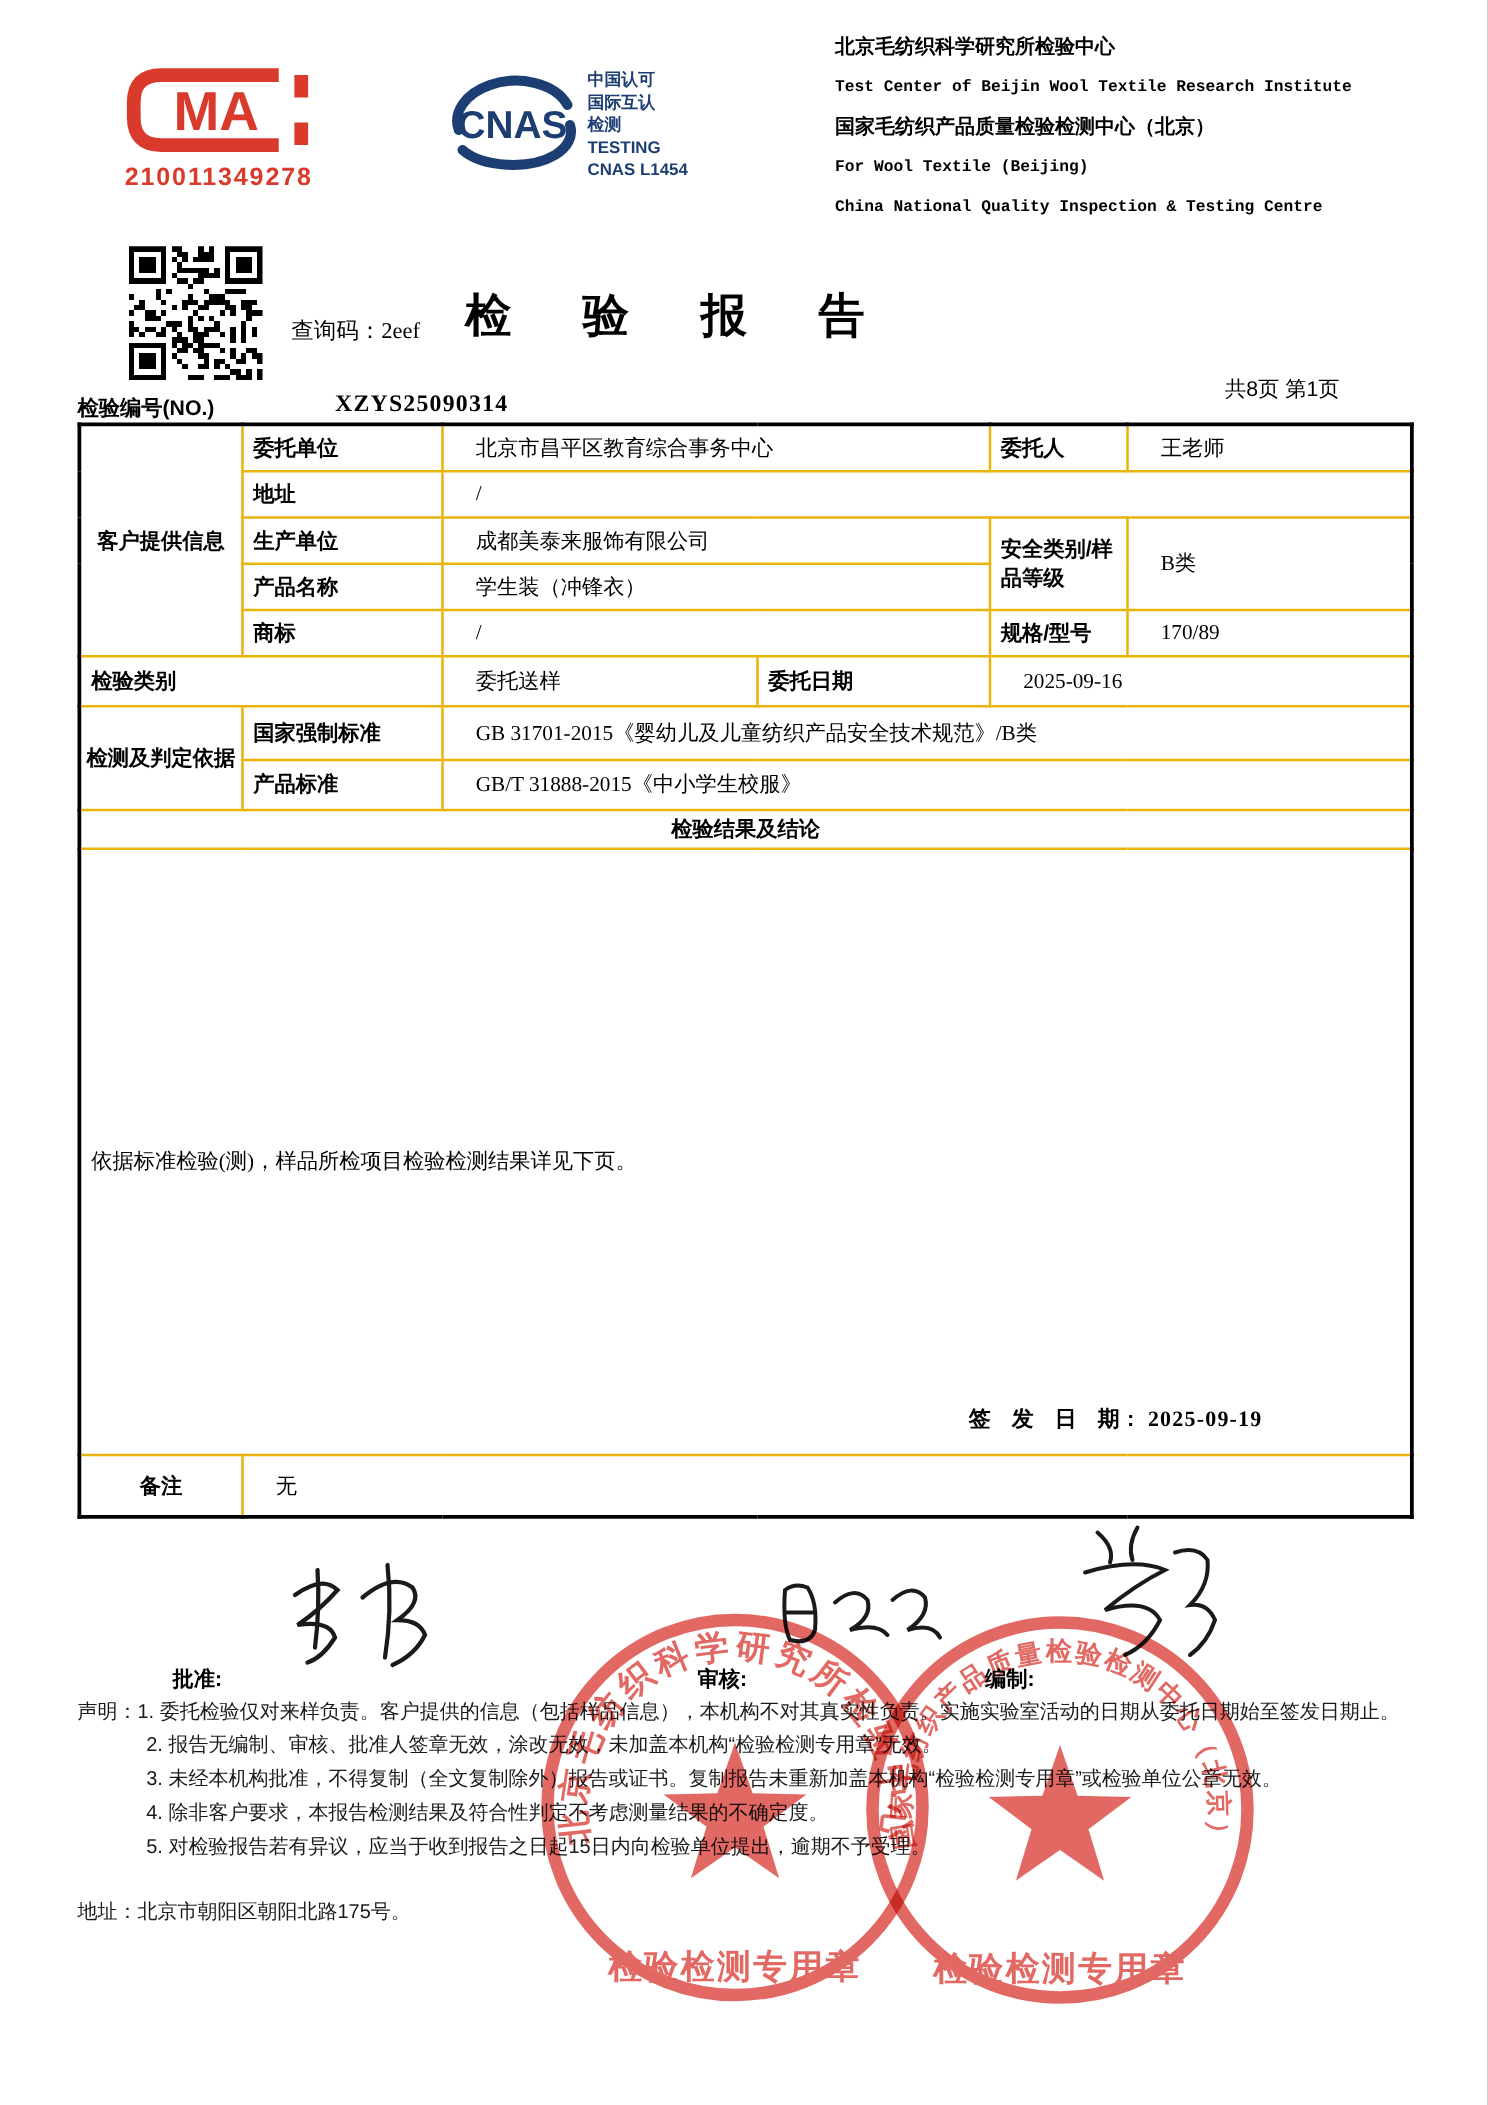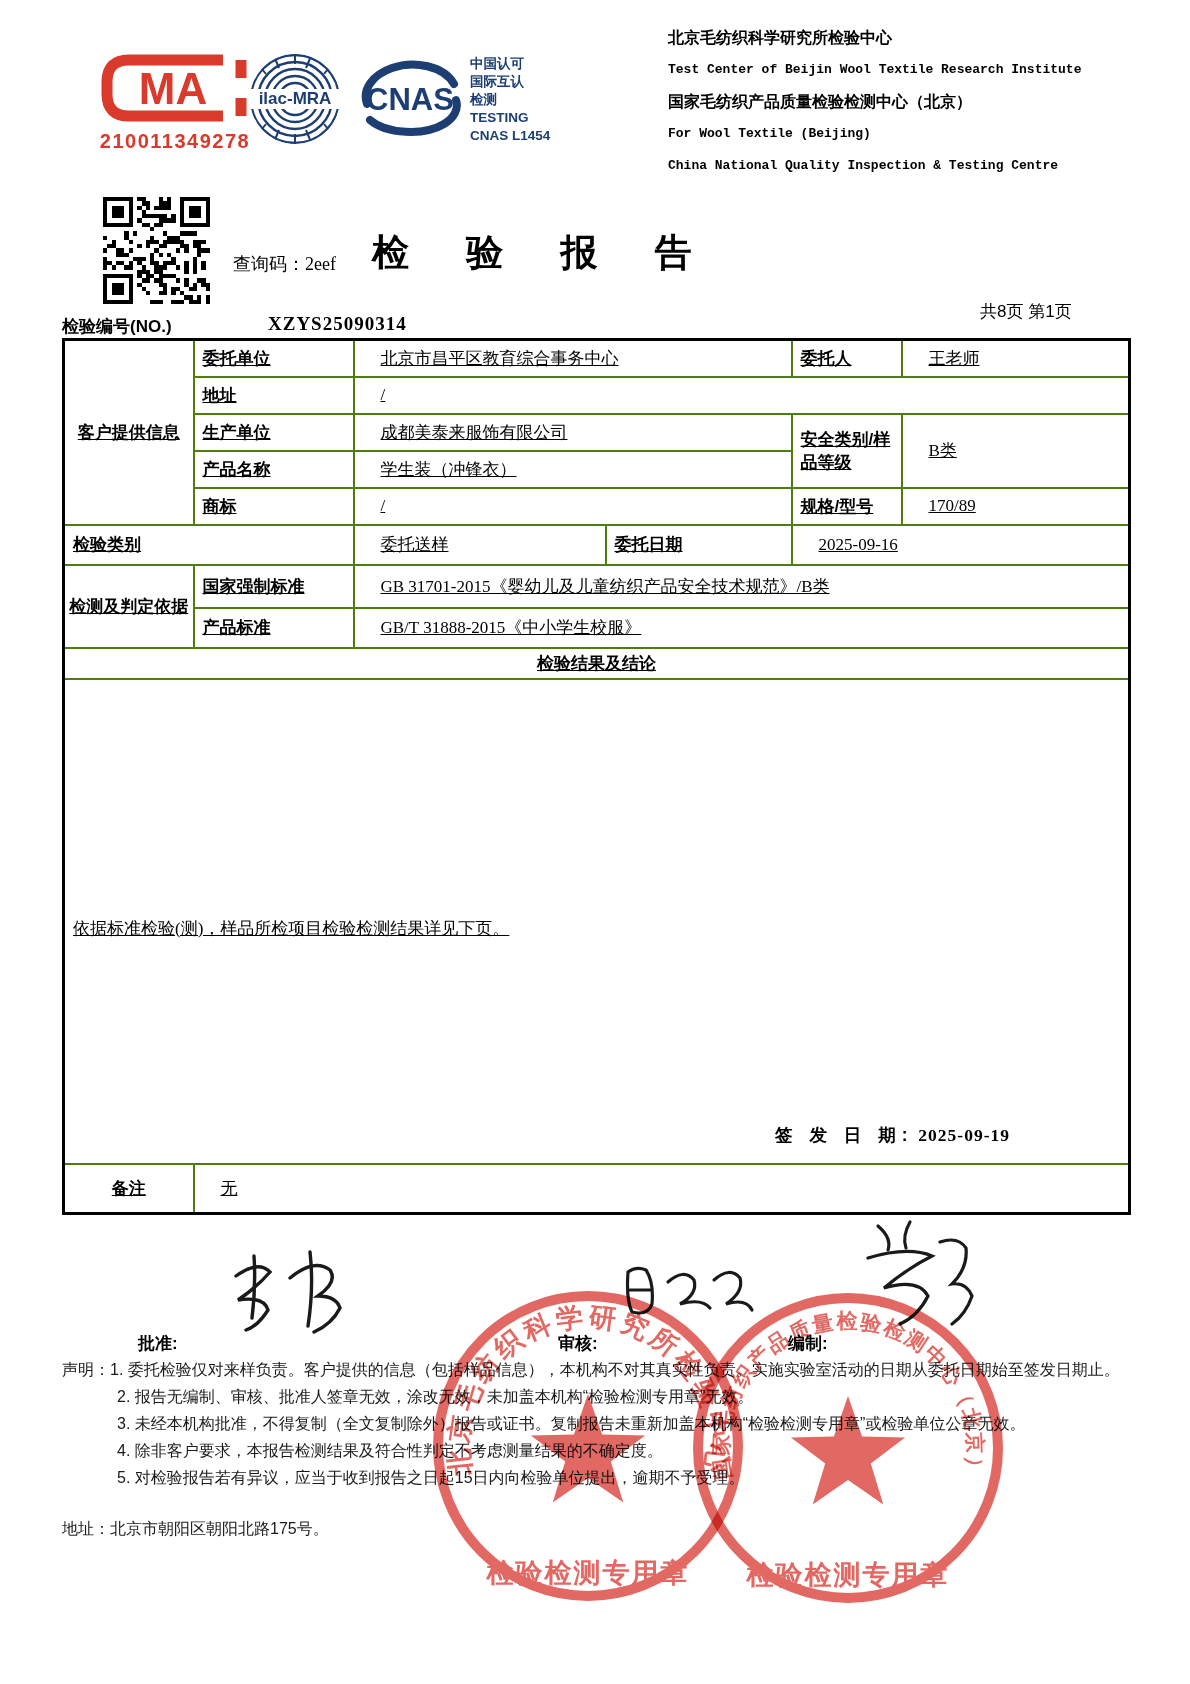--- a/index.html
+++ b/index.html
@@ -28,22 +28,22 @@
   .report-title { position:absolute; left:372px; top:228px; font-size:37px; font-weight:bold;
     letter-spacing:24px; font-family:"Liberation Serif", serif; white-space:nowrap; }
   
   .report-no-label { position:absolute; left:62px; top:315px; font-size:17px; font-weight:bold; }
   .report-no { position:absolute; left:268px; top:313px; font-size:19px; font-weight:bold;
     font-family:"Liberation Serif", serif; letter-spacing:1px; }
   .page-info { position:absolute; left:980px; top:300px; font-size:17px; }
   
   table.main { position:absolute; left:62px; top:338px; width:1066px;
     border-collapse:collapse; border:3px solid #000; table-layout:fixed; }
-  table.main td { border:2px solid #4d7c0f; font-size:17px; vertical-align:middle;
-    overflow:hidden;text-decoration:underline; }
+  table.main td { border:2px solid #eab308; font-size:17px; vertical-align:middle;
+    overflow:hidden; }
   td.lbl { font-weight:bold; padding-left:8px; font-family:"Liberation Sans", sans-serif; }
   td.lblc { font-weight:bold; text-align:center; padding:0 3px; }
   td.val { padding-left:26px; font-family:"Liberation Serif", serif; }
   tr.h37 { height:37px; } tr.h40 { height:40px; } tr.h43 { height:43px; }
   tr.h45 { height:31px; } tr.h50 { height:50px; }
   td.result-head { text-align:center; font-weight:bold; font-size:18px; }
   td.result-cell { height:485px; vertical-align:top; position:relative; }
   .result-text { padding:14px 24px 0 8px; font-size:17px; font-family:"Liberation Serif", serif; }
   .issue-date-line { position:absolute; right:118px; bottom:16px; font-size:17.5px; white-space:nowrap; }
   .issue-date-line .idl { font-weight:bold; letter-spacing:6px; }
@@ -66,41 +66,20 @@
 
   <div class="cma-block">
     <svg width="160" height="72" viewBox="0 0 160 72">
       <path d="M128 8 H34 Q12 8 12 30 V42 Q12 64 34 64 H128" fill="none" stroke="#d93a2b" stroke-width="11"></path>
       <path d="M146 8 V26 M146 46 V64" fill="none" stroke="#d93a2b" stroke-width="11"></path>
       <text x="78" y="52" text-anchor="middle" font-size="44" font-weight="bold" fill="#d93a2b" font-family="Liberation Sans, sans-serif">MA</text>
     </svg>
     <div class="cma-number">210011349278</div>
   </div>
 
-  <div class="ilac-block">
-    <svg width="94" height="94" viewBox="0 0 94 94">
-      <defs>
-          <clipPath id="ilacClip">
-            <circle cx="47" cy="47" r="45"></circle>
-          </clipPath>
-        </defs>
-      <g clip-path="url(#ilacClip)" stroke="#1c3e72" stroke-width="2.4" fill="none">
-        <circle cx="47" cy="47" r="44"></circle>
-          <circle cx="47" cy="47" r="37"></circle>
-        <circle cx="47" cy="47" r="30"></circle>
-          <circle cx="47" cy="47" r="23"></circle>
-        <circle cx="47" cy="47" r="16"></circle>
-          <circle cx="47" cy="47" r="9"></circle>
-        <path d="M10 12 L18 22 M26 4 L31 16 M47 0 L47 12 M63 4 L58 16 M84 12 L76 22
-                 M10 82 L18 72 M26 90 L31 78 M47 94 L47 82 M63 90 L58 78 M84 82 L76 72" stroke-width="2"></path>
-      </g>
-      <rect x="2" y="37" width="90" height="20" fill="#fff"></rect>
-      <text x="47" y="52" text-anchor="middle" font-size="17" font-weight="bold" fill="#1c3e72" font-family="Liberation Sans, sans-serif">ilac-MRA</text>
-    </svg>
-  </div>
 
   <div class="cnas-block">
     <svg width="104" height="82" viewBox="0 0 104 82">
       <path d="M96 26 C86 8 56 2 34 10 C14 17 4 32 9 46" fill="none" stroke="#1c3e72" stroke-width="8" stroke-linecap="round"></path>
       <path d="M12 62 C28 76 66 78 86 66 C96 60 101 51 98 42" fill="none" stroke="#1c3e72" stroke-width="8" stroke-linecap="round"></path>
       <text x="52" y="52" text-anchor="middle" font-size="31" font-weight="bold" fill="#1c3e72" font-family="Liberation Sans, sans-serif">CNAS</text>
     </svg>
   </div>
 
   <div class="accred-lines">

